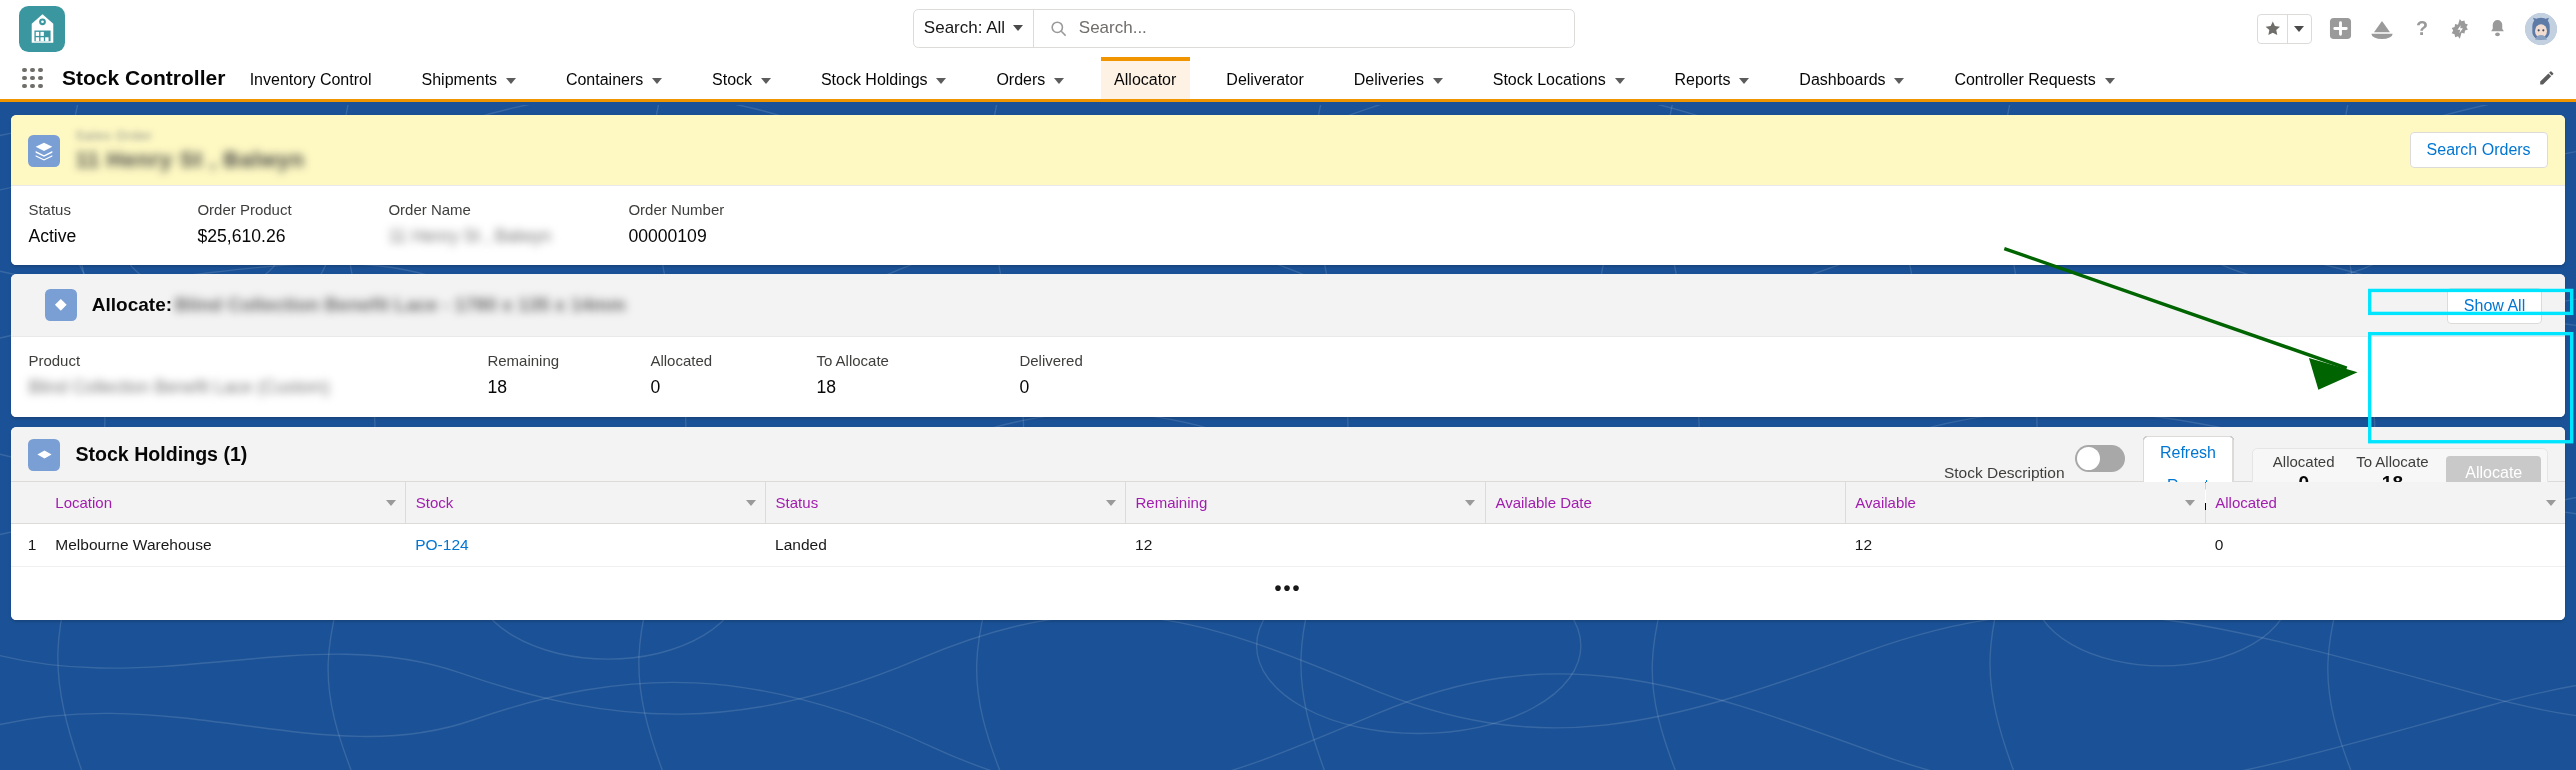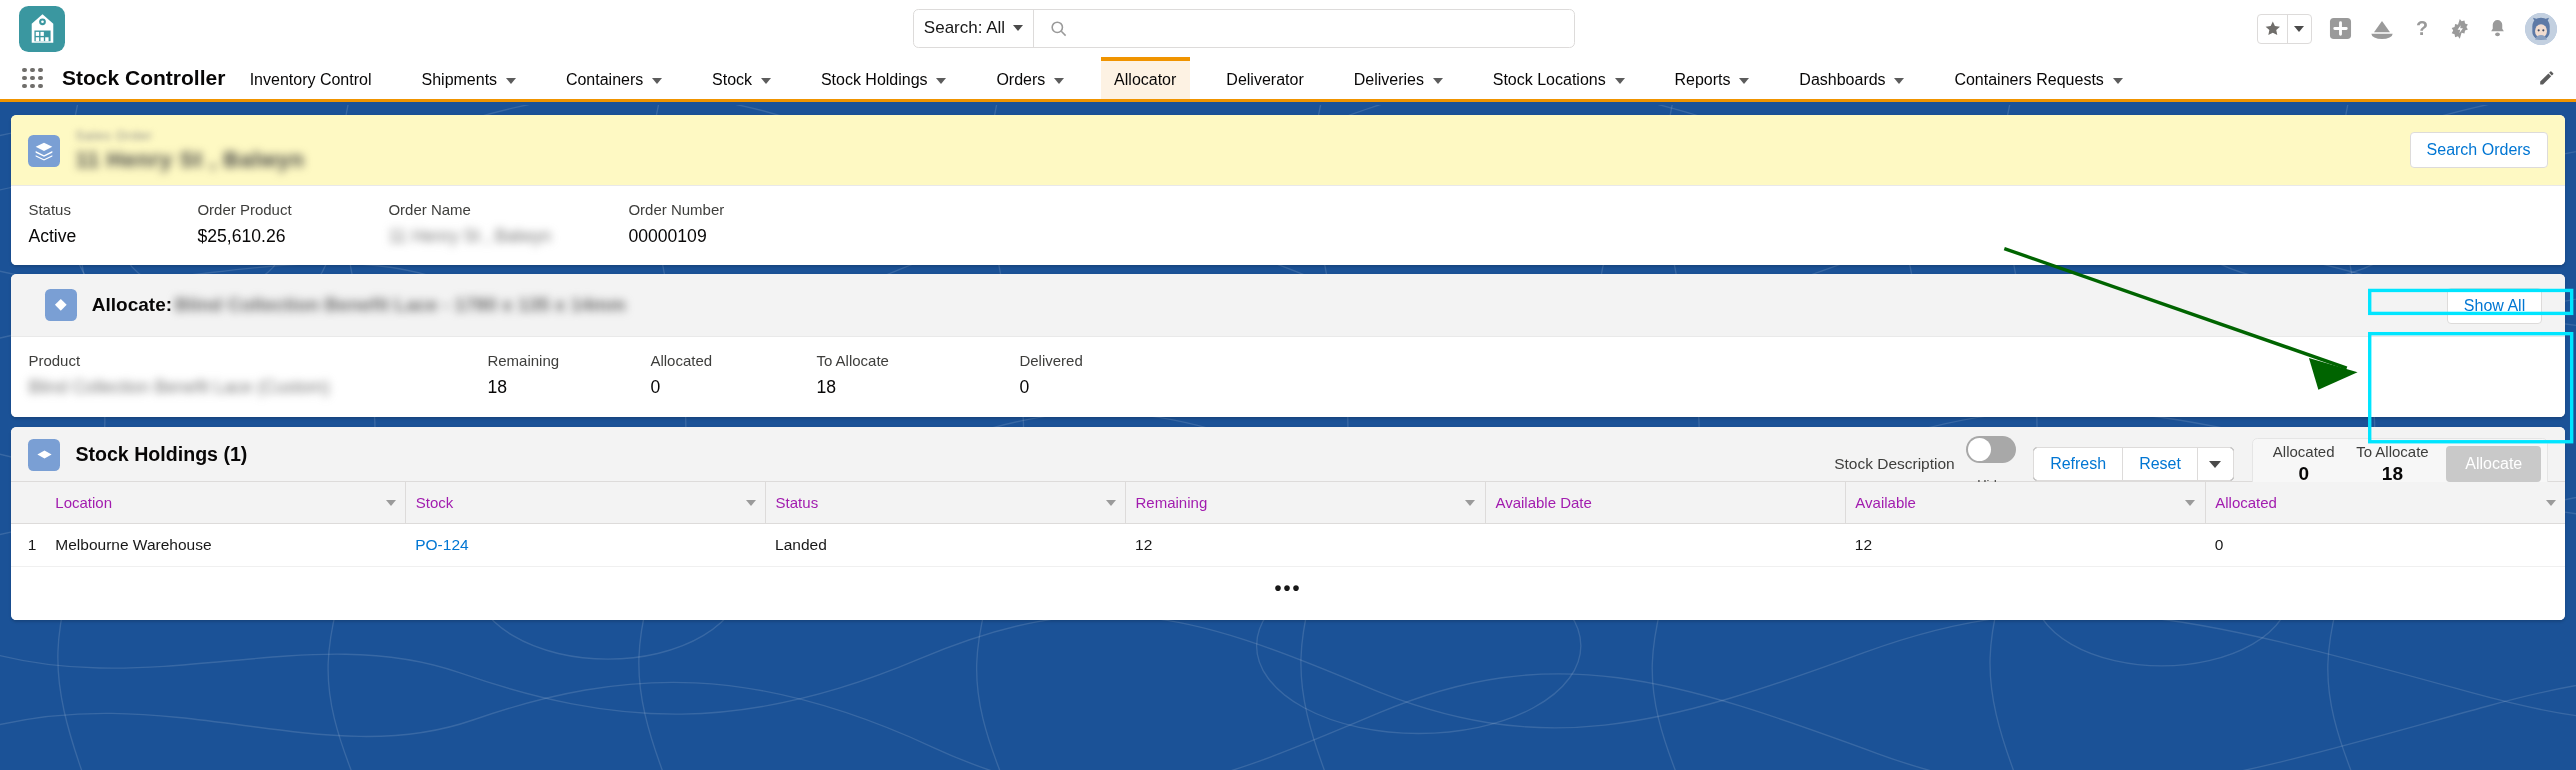--- a/index.html
+++ b/index.html
@@ -203,21 +203,21 @@
     position: relative; cursor: pointer;
   }
   .toggle .knob {
     position: absolute; left: 2px; top: 2px; width: 23px; height: 23px;
     border-radius: 50%; background: #fff;
   }
   .toggle-sub { font-size: 13px; color: #3e3e3c; }
 
   .btn-group {
     display: flex; border: 0.7px solid #dddbda; border-radius: 4px;
-    overflow: hidden; background: #000000;
+    overflow: hidden; background: #000000; flex-direction: column;
   }
   .btn-group button {
     border: none; background: #fff; color: #0176d3; font-size: 16px;
     padding: 7.4px 16px; cursor: pointer;
     font-family: "Liberation Sans", sans-serif;
     border-right: 0.7px solid #dddbda;
   }
   .btn-group .bg-caret {
     width: 35px; display:flex; align-items:center; justify-content:center;
     background:#fff; cursor:pointer; border-right: none;
@@ -299,20 +299,21 @@
     <div class="search-scope">
       <span>Search: All</span>
       <span class="caret-dn"></span>
     </div>
     <span class="search-icon-box">
       <svg width="19" height="19" viewBox="0 0 24 24" fill="none" stroke="#9a9a9a" stroke-width="2">
         <circle cx="10.5" cy="10.5" r="6.5"></circle>
           <line x1="15.5" y1="15.5" x2="21" y2="21"></line>
       </svg>
     </span>
+    <input class="search-input" type="text" placeholder="Search..." style="">
   </div>
 
   <div class="header-icons">
     <div class="fav-group">
       <div class="fav-star">
         <svg width="17.6" height="17.6" viewBox="0 0 24 24" fill="#706e6b">
           <path d="M12 2l2.9 6.3 6.9.8-5.1 4.7 1.4 6.8L12 17.3 5.9 20.6l1.4-6.8L2.2 9.1l6.9-.8z"></path>
         </svg>
       </div>
       <div class="fav-caret">
@@ -417,21 +418,21 @@
     </div>
     <div class="nav-item">
       <span>Reports</span>
       <span class="chev"></span>
     </div>
     <div class="nav-item">
       <span>Dashboards</span>
       <span class="chev"></span>
     </div>
     <div class="nav-item">
-      <span>Containers Requests</span>
+      <span>Controller Requests</span>
       <span class="chev"></span>
     </div>
   </div>
   <div class="pencil-btn">
     <svg width="17.6" height="17.6" viewBox="0 0 24 24" fill="#5c5c5c">
       <path d="M3 17.2V21h3.8L18 9.8 14.2 6 3 17.2zM20.7 7.1a1 1 0 000-1.4l-2.4-2.4a1 1 0 00-1.4 0l-1.8 1.8L18.9 8.9l1.8-1.8z"></path>
     </svg>
   </div>
 </div>
 

